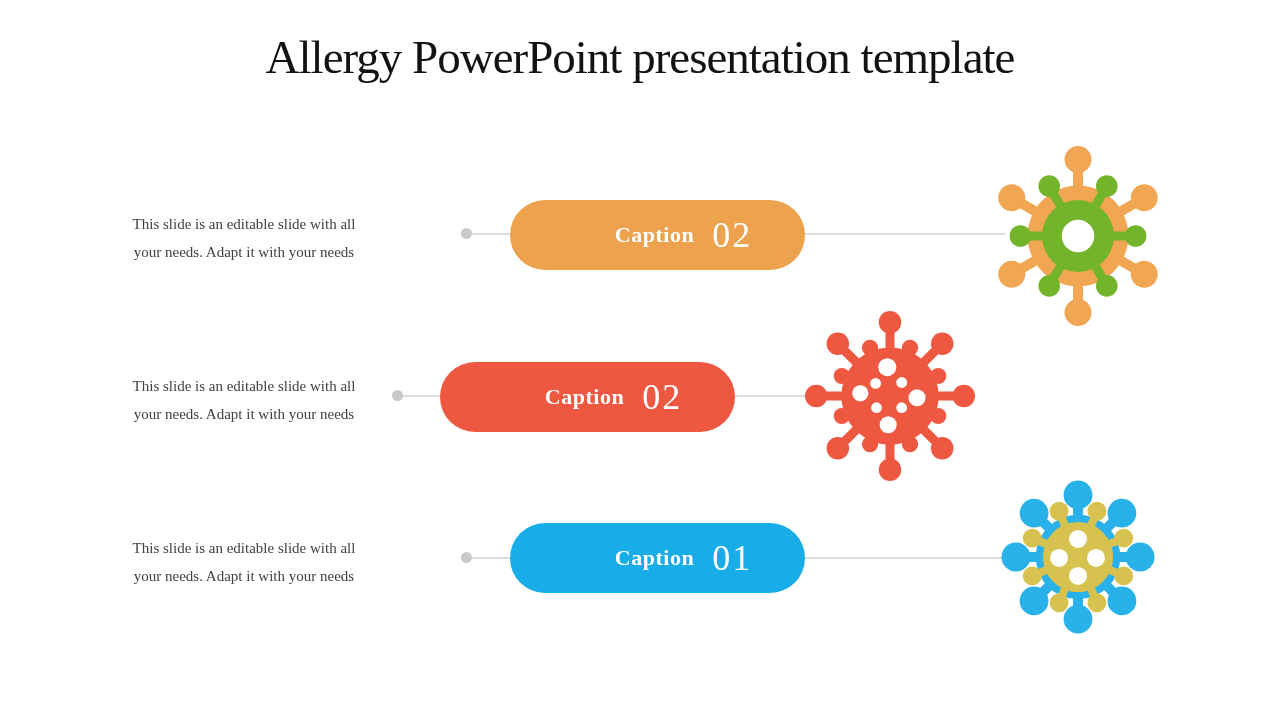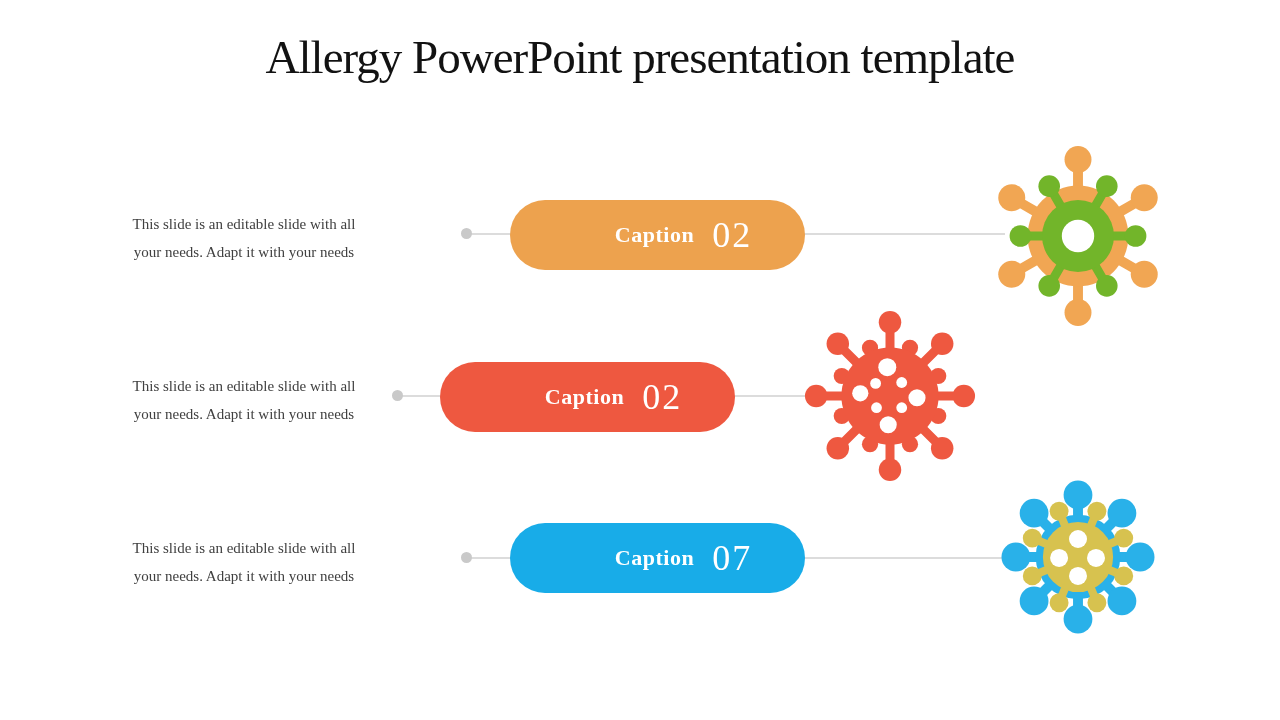--- a/index.html
+++ b/index.html
@@ -143,21 +143,21 @@
 
   <div class="row-3">
     <div class="desc">
       <span>This slide is an editable slide with all</span><br>
       <span>your needs. Adapt it with your needs</span>
     </div>
     <div class="line"></div>
     <div class="dot"></div>
     <div class="pill" style="background-color: rgb(24, 172, 232);">
       <span class="cap">Caption</span>
-      <span class="num">07</span>
+      <span class="num">01</span>
     </div>
     <svg class="icon" viewBox="-100 -100 200 200" width="180" height="180" aria-hidden="true">
       <g fill="#29b1e9" stroke="#29b1e9" stroke-width="11" stroke-linecap="round">
         <line x1="24" y1="0" x2="60" y2="0"></line>
           <circle cx="69" cy="0" r="16" stroke="none"></circle>
         <line x1="17" y1="-17" x2="42.4" y2="-42.4"></line>
           <circle cx="48.8" cy="-48.8" r="16" stroke="none"></circle>
         <line x1="0" y1="-24" x2="0" y2="-60"></line>
           <circle cx="0" cy="-69" r="16" stroke="none"></circle>
         <line x1="-17" y1="-17" x2="-42.4" y2="-42.4"></line>

